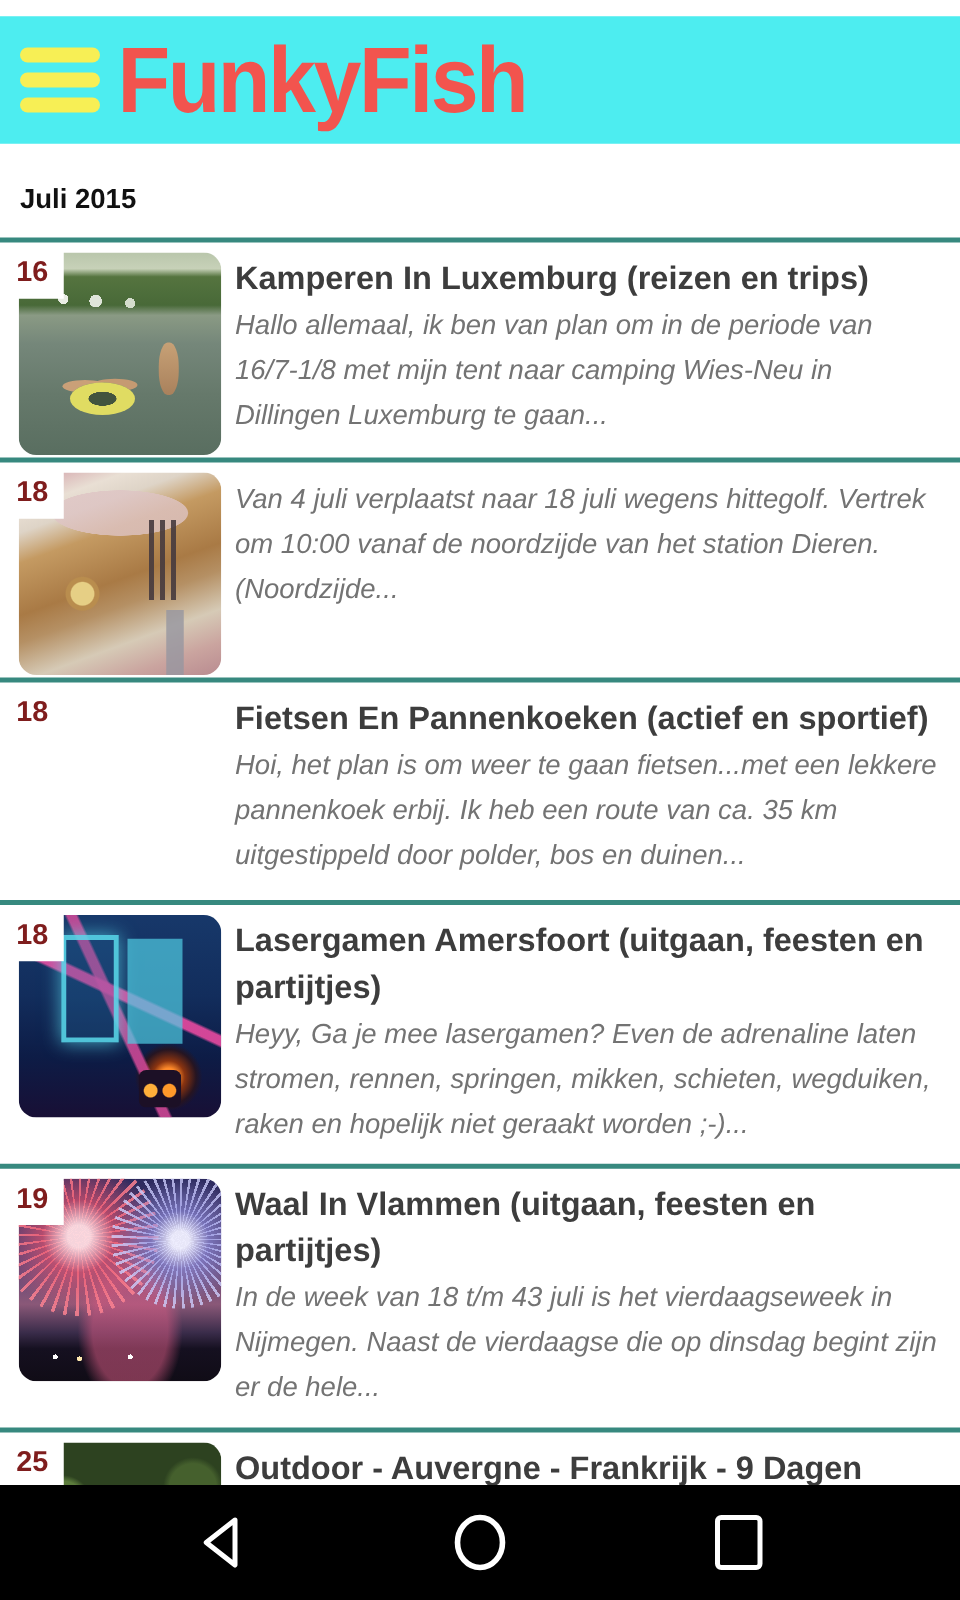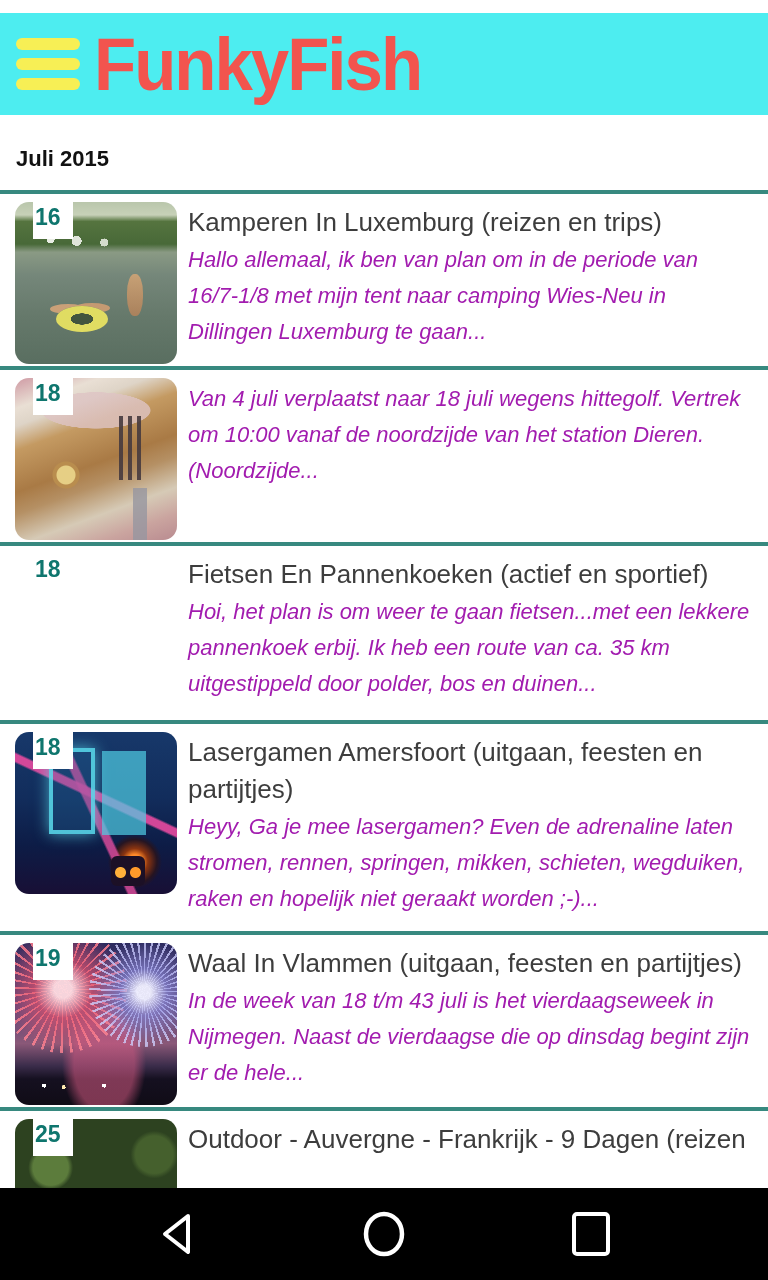--- a/index.html
+++ b/index.html
@@ -15,24 +15,24 @@
   .logo { margin-left:14px; font-size:69px; font-weight:bold; color:#F2544E;
     letter-spacing:-2px; line-height:1; transform:scaleY(1.08); user-select:none; }
 
   
   .month-heading { font-size:22px; font-weight:bold; color:#111; margin:31px 16px 18px 16px; }
 
   
   .event-list { width:768px; }
   .event { position:relative; border-top:4px solid #37897F; padding:10px 18px 14px 188px; min-height:176px; cursor:pointer; }
   .event.no-thumb { min-height:178px; }
-  .event-title { font-size:26px; line-height:37px; color:#3D3D3D; font-weight:400; }
-  .event-desc { font-size:22px; line-height:36px; color:#a21caf; font-style:italic; margin-top:1px; }
-  .day-badge { position:absolute; left:33px; top:5px; z-index:2; background:#fff;
-    font-size:23px; font-weight:bold; color:#0f766e; padding:5px 12px 8px 2px; }
+  .event-title { font-size:26px; line-height:37px; color:#3D3D3D; font-weight:700; }
+  .event-desc { font-size:22px; line-height:36px; color:#737373; font-style:italic; margin-top:1px; }
+  .day-badge { position:absolute; left:11px; top:5px; z-index:2; background:#fff;
+    font-size:23px; font-weight:bold; color:#7f1d1d; padding:5px 12px 8px 2px; }
   .thumb { position:absolute; left:15px; top:8px; width:162px; height:162px; border-radius:14px;
     overflow:hidden; z-index:1; }
   .thumb::before, .thumb::after { content:""; position:absolute; }
 
   
   .thumb-lake { background:
     radial-gradient(circle 4px at 22% 23%, #e9ede4 0 100%, transparent 101%),
     radial-gradient(circle 5px at 38% 24%, #dfe5da 0 100%, transparent 101%),
     radial-gradient(circle 4px at 55% 25%, #d4dccc 0 100%, transparent 101%),
     linear-gradient(180deg, #b9c6ab 0%, #c7d1b8 8%, #55743f 12%, #486938 26%, #8a9a84 31%, #75877a 45%, #66796b 70%, #596e60 100%); }

